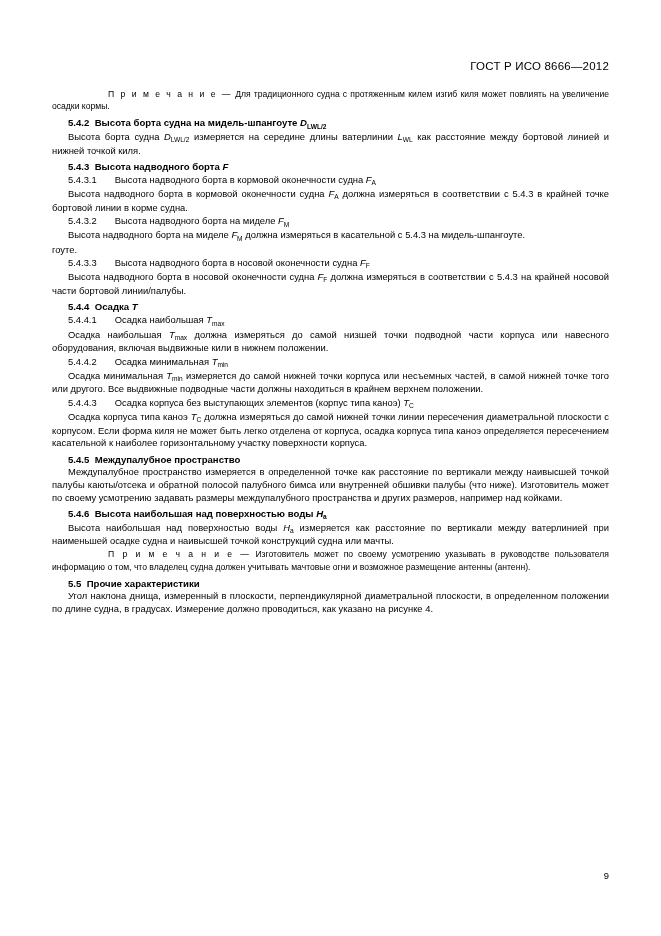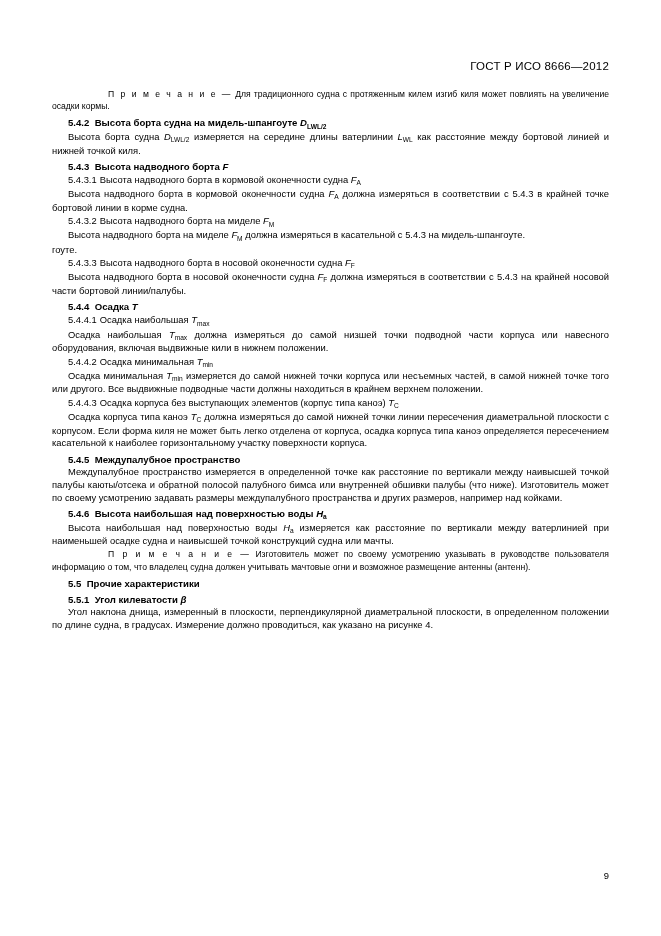--- a/index.html
+++ b/index.html
@@ -62,21 +62,21 @@
     line-height: 13px;
     margin: 3px 0 0.5px 16px;
   }
   .subhead {
     font-size: 9.4px;
     line-height: 12.6px;
     margin: 1px 0 0.5px 0;
     text-indent: 16px;
   }
   .subhead .num {
-    margin-right: 3px;
+    margin-right: 18px;
   }
   i.var {
     font-style: italic;
   }
   sub {
     font-size: 6.6px;
     vertical-align: baseline;
     position: relative;
     top: 2.2px;
   }
@@ -127,19 +127,18 @@
     <div class="heading"><span>5.4.5</span>&nbsp;&nbsp;<span>Междупалубное пространство</span></div>
     <p class="indent">Междупалубное пространство измеряется в определенной точке как расстояние по вертикали между наивысшей точкой палубы каюты/отсека и обратной полосой палубного бимса или внутренней обшивки палубы (что ниже). Изготовитель может по своему усмотрению задавать размеры междупалубного пространства и других размеров, например над койками.</p>
 
     <div class="heading"><span>5.4.6</span>&nbsp;&nbsp;<span>Высота наибольшая над поверхностью воды </span><i class="var">H</i><sub>a</sub></div>
     <p class="indent"><span>Высота наибольшая над поверхностью воды </span><i class="var">H</i><sub>a</sub><span> измеряется как расстояние по вертикали между ватерлинией при наименьшей осадке судна и наивысшей точкой конструкций судна или мачты.</span></p>
 
     <p class="note indent"><span class="nlabel">П р и м е ч а н и е —</span><span> Изготовитель может по своему усмотрению указывать в руководстве пользователя информацию о том, что владелец судна должен учитывать мачтовые огни и возможное размещение антенны (антенн).</span></p>
 
     <div class="heading"><span>5.5</span>&nbsp;&nbsp;<span>Прочие характеристики</span></div>
 
-    <div class="heading"><span>5.5.1</span>&nbsp;&nbsp;<span>Угол килеватости </span><i class="var">β</i></div>
     <p class="indent">Угол наклона днища, измеренный в плоскости, перпендикулярной диаметральной плоскости, в определенном положении по длине судна, в градусах. Измерение должно проводиться, как указано на рисунке 4.</p>
 
   </div>
 
   <div class="pagenum">9</div>
 </div>
 
 </body></html>

